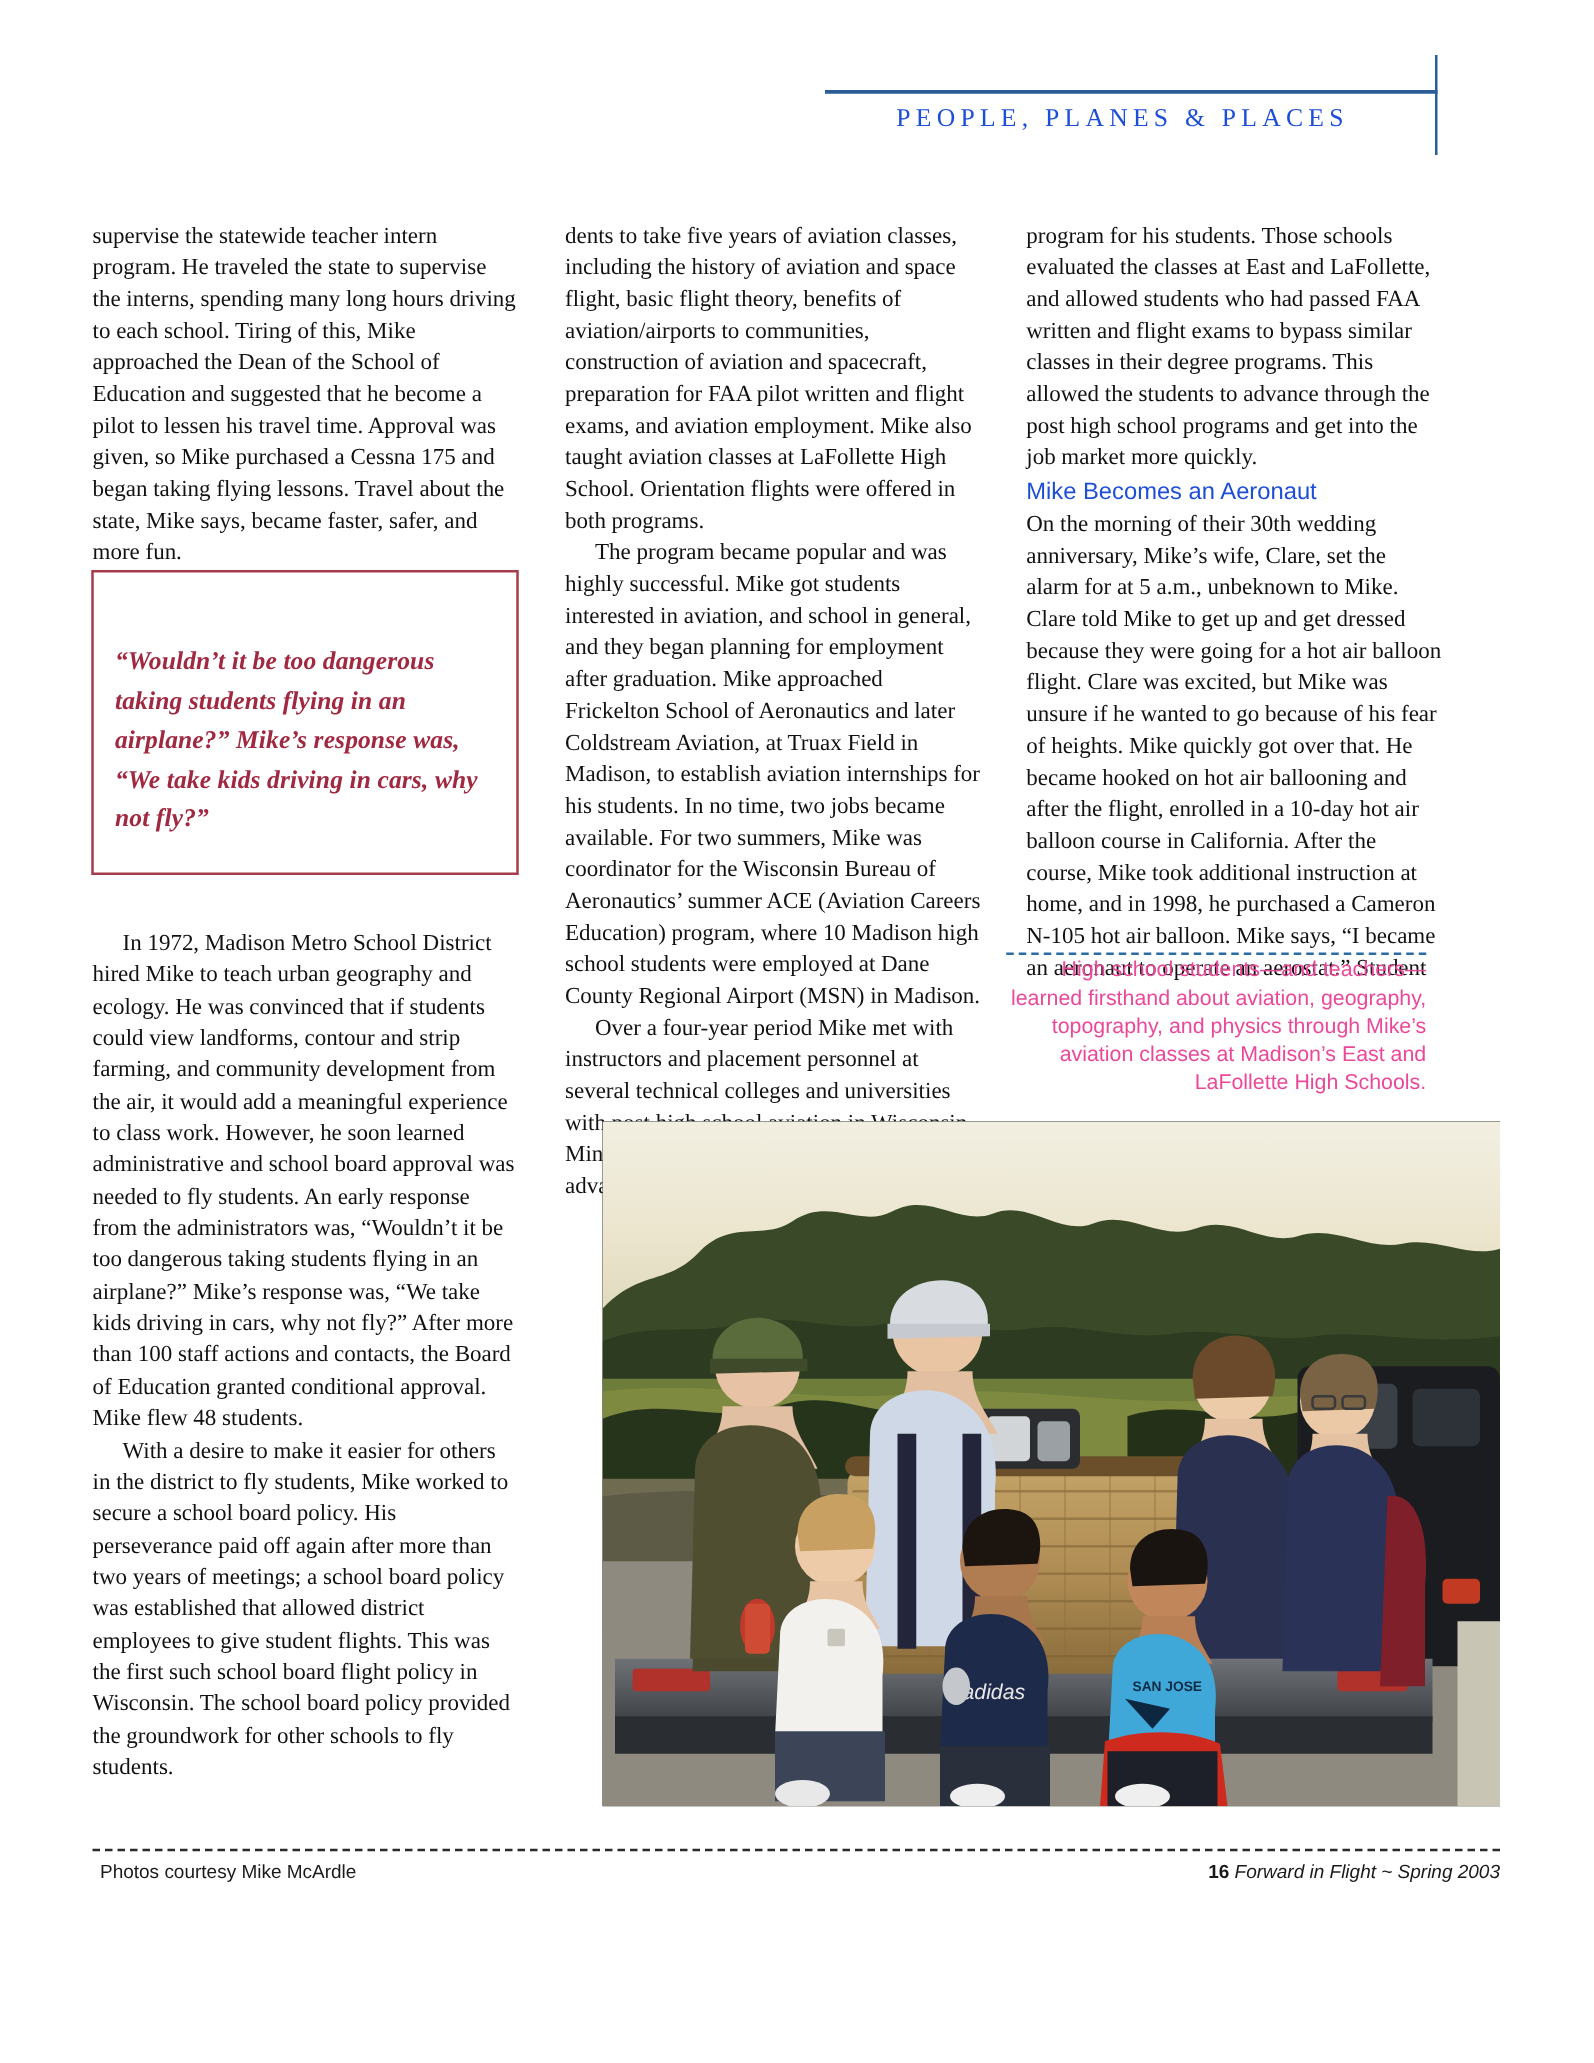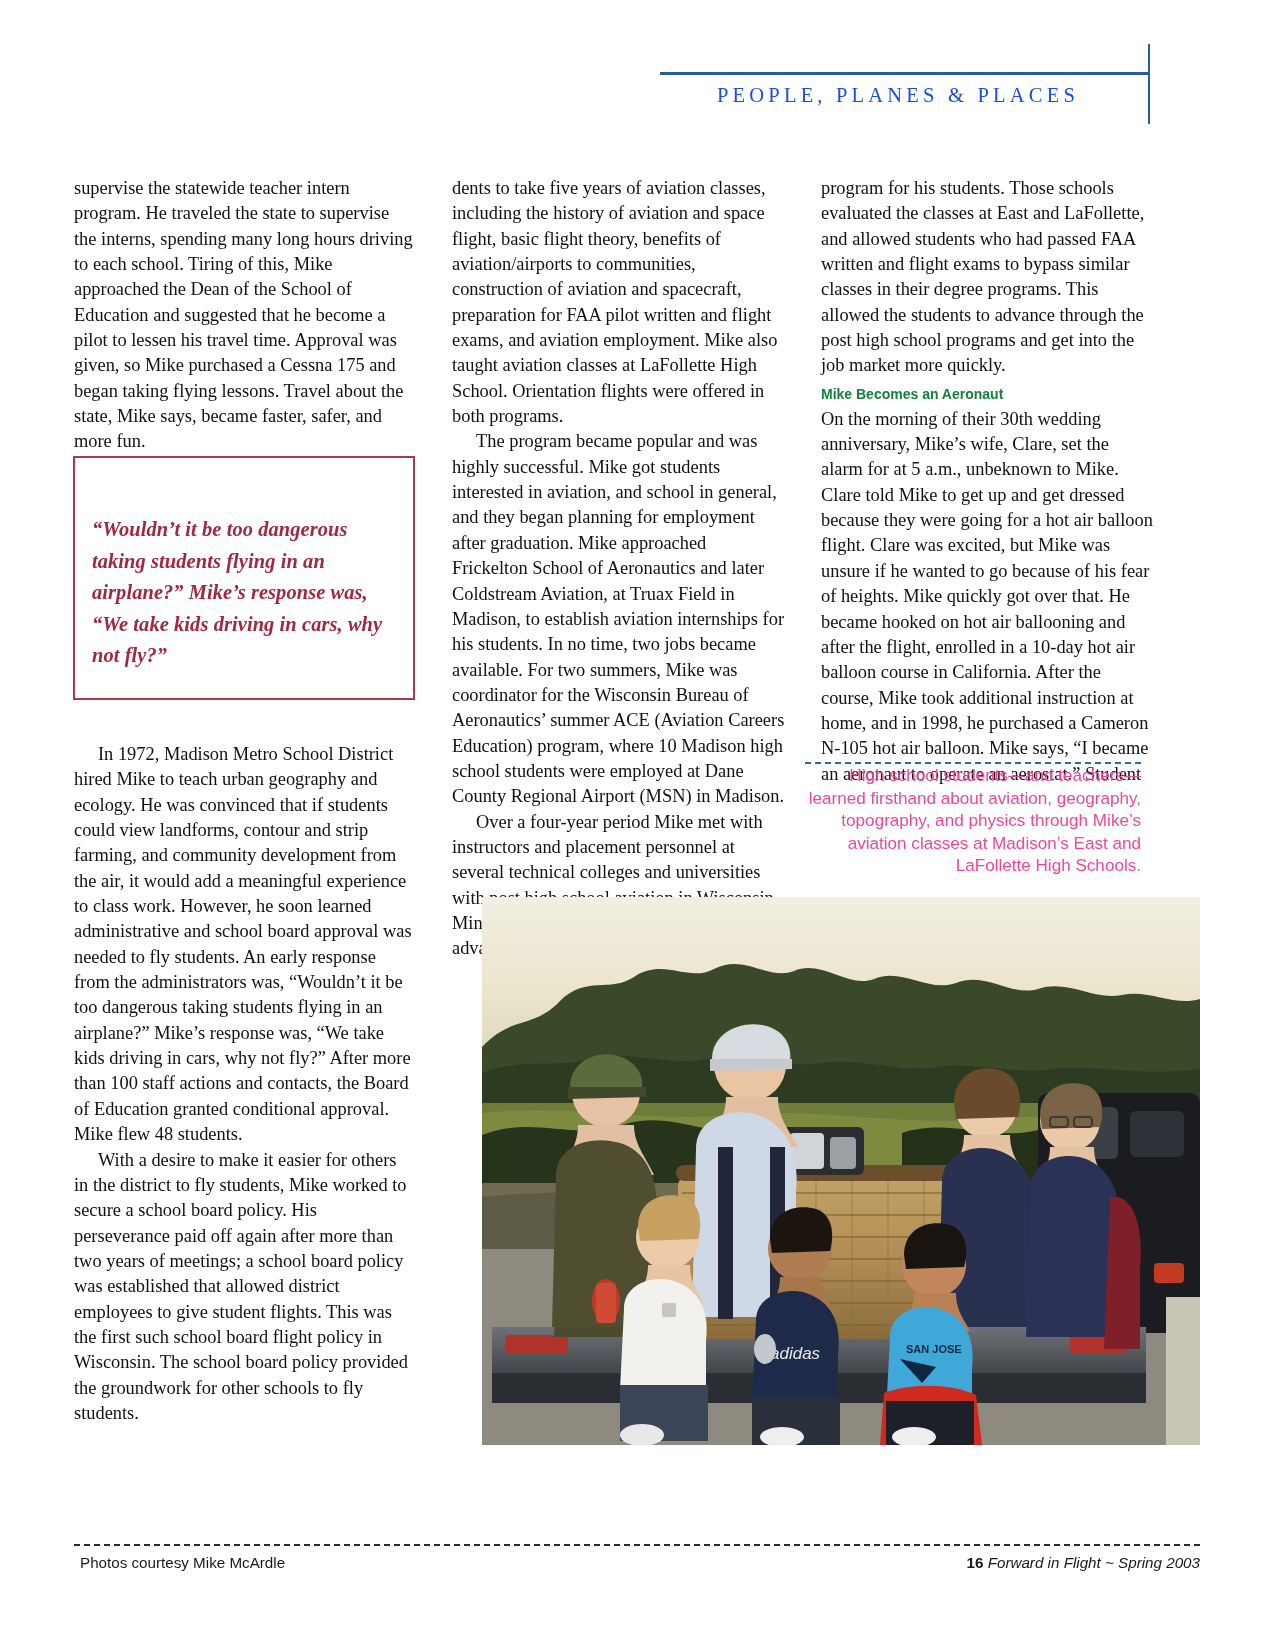--- a/index.html
+++ b/index.html
@@ -92,24 +92,24 @@
     font-style: italic;
     font-size: 20.4px;
     line-height: 31.5px;
     color: #a02840;
     letter-spacing: 0.1px;
   }
 
   
   .section-heading {
     font-family: "Liberation Sans", sans-serif;
-    font-weight: bold;
-    font-size: 14px;
+    font-weight: normal;
+    font-size: 19px;
     line-height: 26px;
-    color: #15803d;
+    color: #1d4ed8;
     text-indent: 0 !important;
     margin-top: 2px !important;
   }
 
   
   .caption-wrap {
     position: absolute;
     left: 805px;
     top: 762px;
     width: 336px;
@@ -137,21 +137,21 @@
     height: 548px;
     overflow: hidden;
     background: #1d2417;
   }
   .photo svg { display: block; }
 
   
   .footer {
     position: absolute;
     left: 74px;
-    top: 1544px;
+    top: 1479px;
     width: 1126px;
     height: 40px;
   }
   .footer-rule {
     position: absolute;
     left: 0;
     top: 0;
     width: 1126px;
     height: 0;
     border-top: 2px dashed #2b2b2b;

